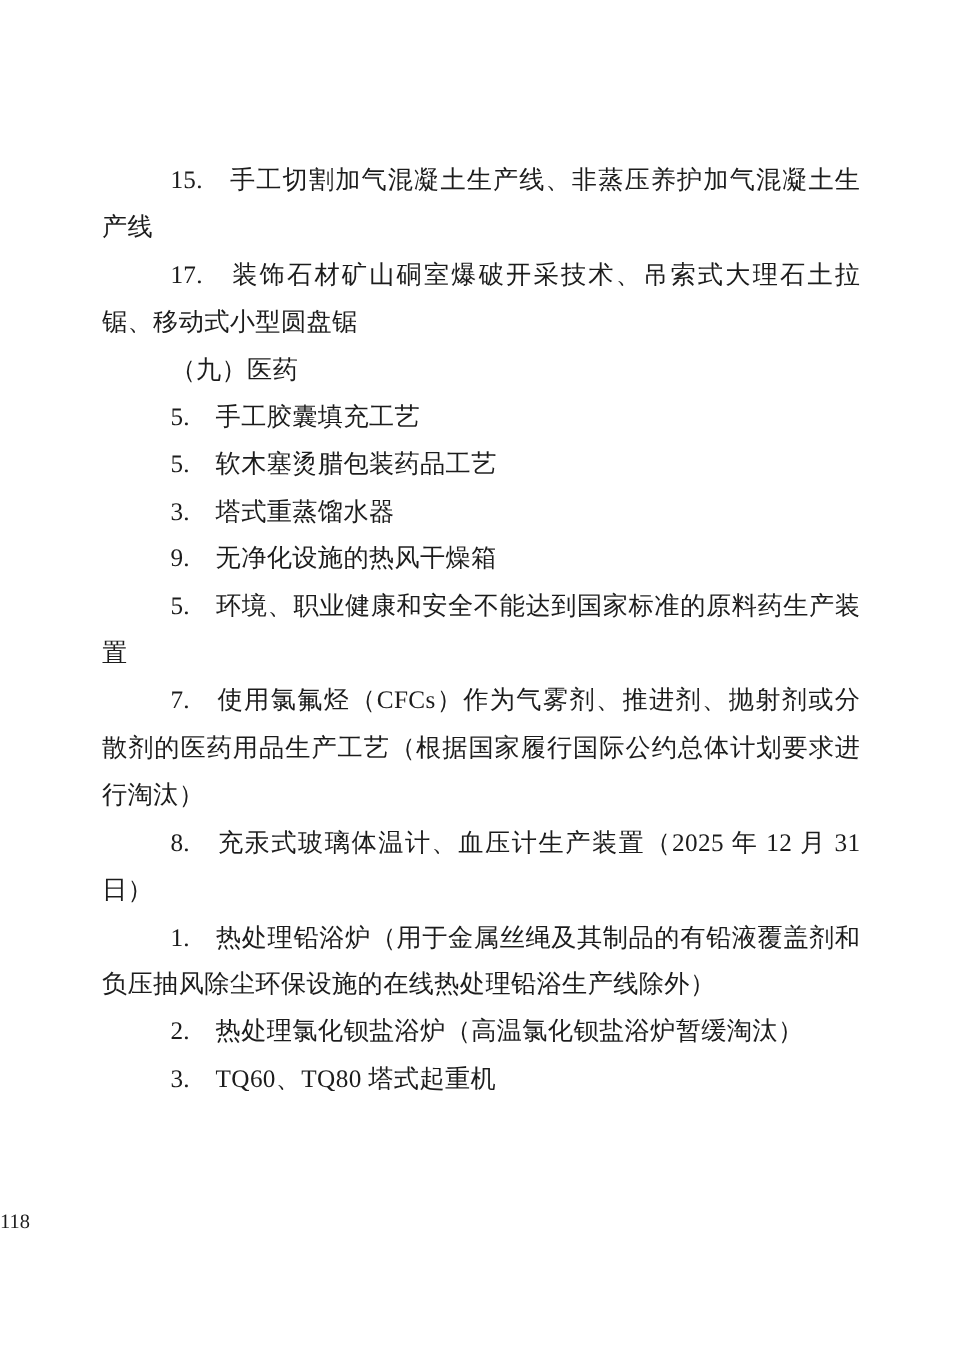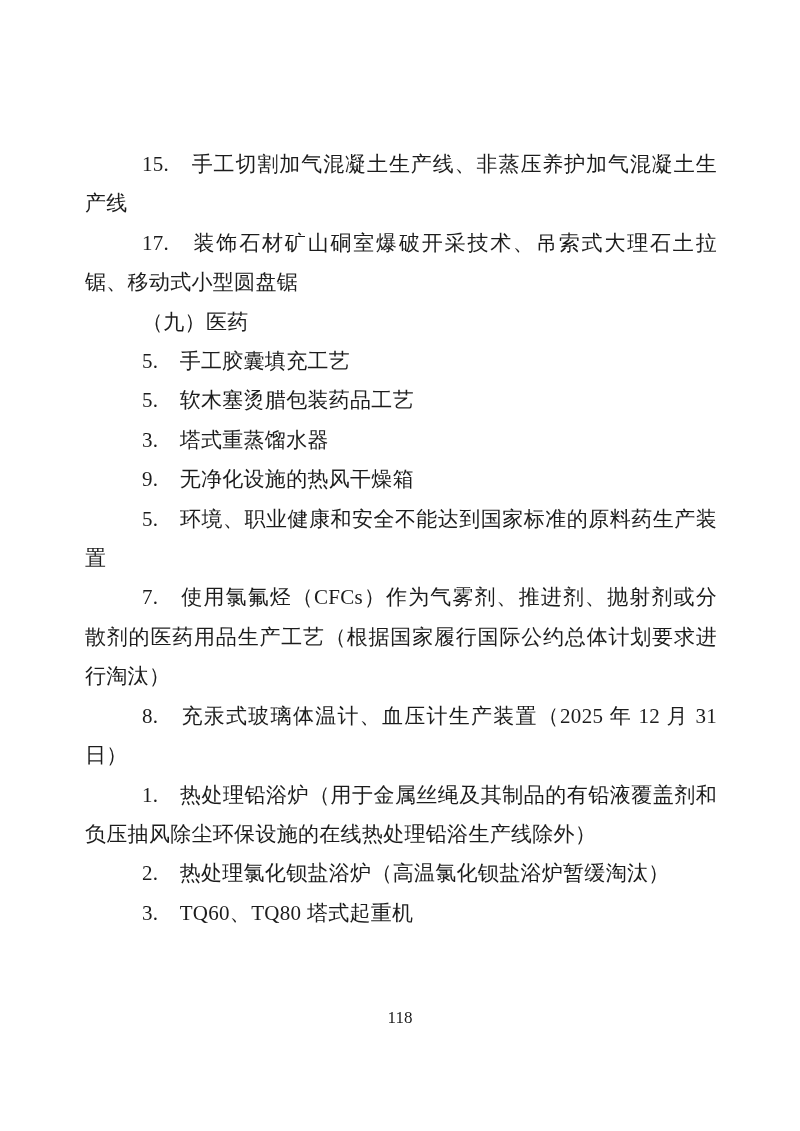--- a/index.html
+++ b/index.html
@@ -14,38 +14,38 @@
     height: 1131px;
     margin: 0 auto;
     background: #ffffff;
     overflow: hidden;
     font-family: "Liberation Serif", "DejaVu Serif", serif;
     color: #1c1c1c;
   }
   .document-body {
     position: absolute;
     left: 85px;
-    top: 145px;
+    top: 131px;
     width: 632px;
     font-size: 21px;
     line-height: 39.4px;
     text-align: justify;
     letter-spacing: 0.3px;
   }
   .document-body p.para {
     margin: 0;
     padding: 0;
     text-indent: 57px;
   }
   .page-number {
     position: absolute;
     top: 1006px;
     left: 0;
     width: 100%;
-    text-align: center;
+    text-align: left;
     font-size: 17px;
     line-height: 24px;
     color: #1c1c1c;
   }
 </style>
 </head>
 <body>
 
 <div class="page">
   <div class="document-body">

